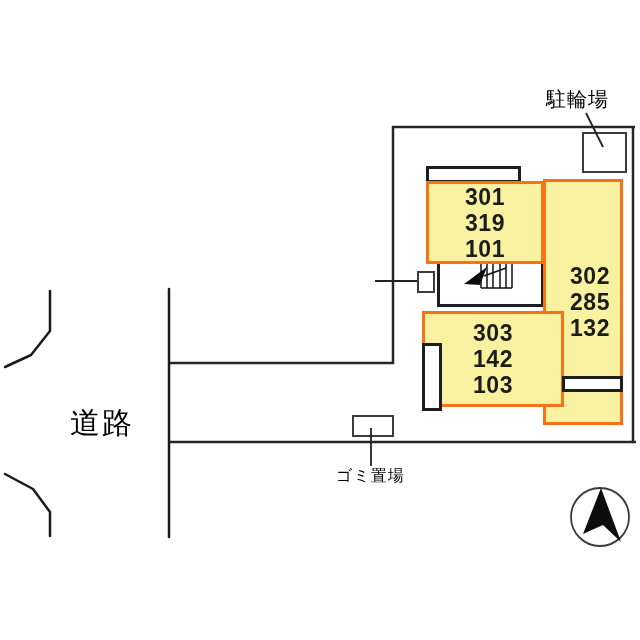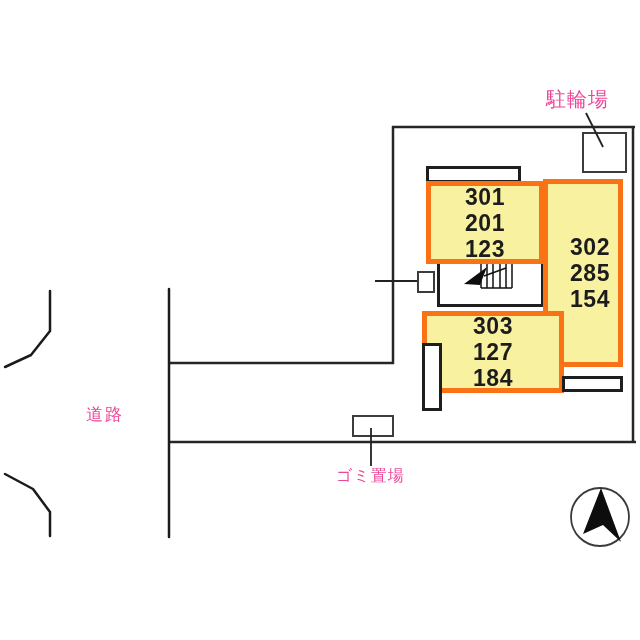--- a/index.html
+++ b/index.html
@@ -3,37 +3,37 @@
 <meta charset="utf-8">
 <style>
   html,body{margin:0;padding:0;background:#ffffff;}
   #canvas{
     position:relative;width:640px;height:640px;background:#ffffff;overflow:hidden;
     font-family:"Liberation Sans","DejaVu Sans",sans-serif;color:#1c1c1c;
   }
   .abs{position:absolute;box-sizing:border-box;}
   
   .unit{
-    background:#F8F1A0;border:5px solid #f97316;z-index:2;
+    background:#F8F1A0;border:3px solid #f97316;z-index:2;
     display:flex;flex-direction:column;justify-content:center;align-items:center;
   }
   .unit .num{
     font-size:23px;font-weight:700;line-height:26px;letter-spacing:0.5px;color:#1c1c1c;
   }
   .whitebox{background:#ffffff;border:3px solid #1e1e1e;z-index:3;}
   .smallbox{background:#ffffff;border:2px solid #3c3c3c;z-index:3;}
   
-  .lbl{position:absolute;z-index:6;color:#ec4899;white-space:nowrap;}
+  .lbl{position:absolute;z-index:6;color:#000000;white-space:nowrap;}
   #bicycle-label{left:546px;top:86px;font-size:20px;letter-spacing:1px;}
   #delivery-label{left:287px;top:270px;font-size:18px;}
   #garbage-label{left:336px;top:466px;font-size:16px;letter-spacing:1px;}
-  #road-label{left:86px;top:403px;font-size:17px;letter-spacing:2px;}
+  #road-label{left:70px;top:403px;font-size:30px;letter-spacing:2px;}
   #blockA{left:426px;top:181px;width:118px;height:83px;}
-  #blockB{left:543px;top:179px;width:80px;height:188px;padding-left:14px;}
-  #blockC{left:422px;top:311px;width:142px;height:82px;}
+  #blockB{left:543px;top:179px;width:80px;height:246px;padding-left:14px;}
+  #blockC{left:422px;top:311px;width:142px;height:96px;}
   #balconyN{left:426px;top:166px;width:95px;height:17px;z-index:1;}
   #balconyS{left:562px;top:376px;width:61px;height:16px;}
   #stairwell{left:437px;top:261px;width:107px;height:46px;z-index:1;}
   #notchC{left:422px;top:343px;width:20px;height:68px;z-index:3;}
   #bicycle-box{left:582px;top:132px;width:45px;height:41px;z-index:1;}
   #delivery-box{left:417px;top:271px;width:18px;height:22px;}
   #garbage-box{left:352px;top:415px;width:42px;height:22px;}
   #linework{position:absolute;left:0;top:0;z-index:5;pointer-events:none;}
 </style>
 </head>
@@ -41,32 +41,32 @@
 
 <div id="canvas">
 
   <div class="abs whitebox" id="balconyN"></div>
   <div class="abs whitebox" id="balconyS"></div>
 
   <div class="abs whitebox" id="stairwell"></div>
 
   <div class="abs unit" id="blockA">
     <span class="num">301</span>
-    <span class="num">201</span>
-    <span class="num">123</span>
+    <span class="num">319</span>
+    <span class="num">101</span>
   </div>
   <div class="abs unit" id="blockB">
     <span class="num">302</span>
     <span class="num">285</span>
-    <span class="num">154</span>
+    <span class="num">132</span>
   </div>
   <div class="abs unit" id="blockC">
     <span class="num">303</span>
-    <span class="num">127</span>
-    <span class="num">184</span>
+    <span class="num">142</span>
+    <span class="num">103</span>
   </div>
   <div class="abs whitebox" id="notchC"></div>
 
   <div class="abs smallbox" id="bicycle-box"></div>
   <div class="abs smallbox" id="delivery-box"></div>
   <div class="abs smallbox" id="garbage-box"></div>
 
   <svg id="linework" width="640" height="640" viewBox="0 0 640 640">
 
     <g stroke="#262626" stroke-width="2.5" fill="none">

